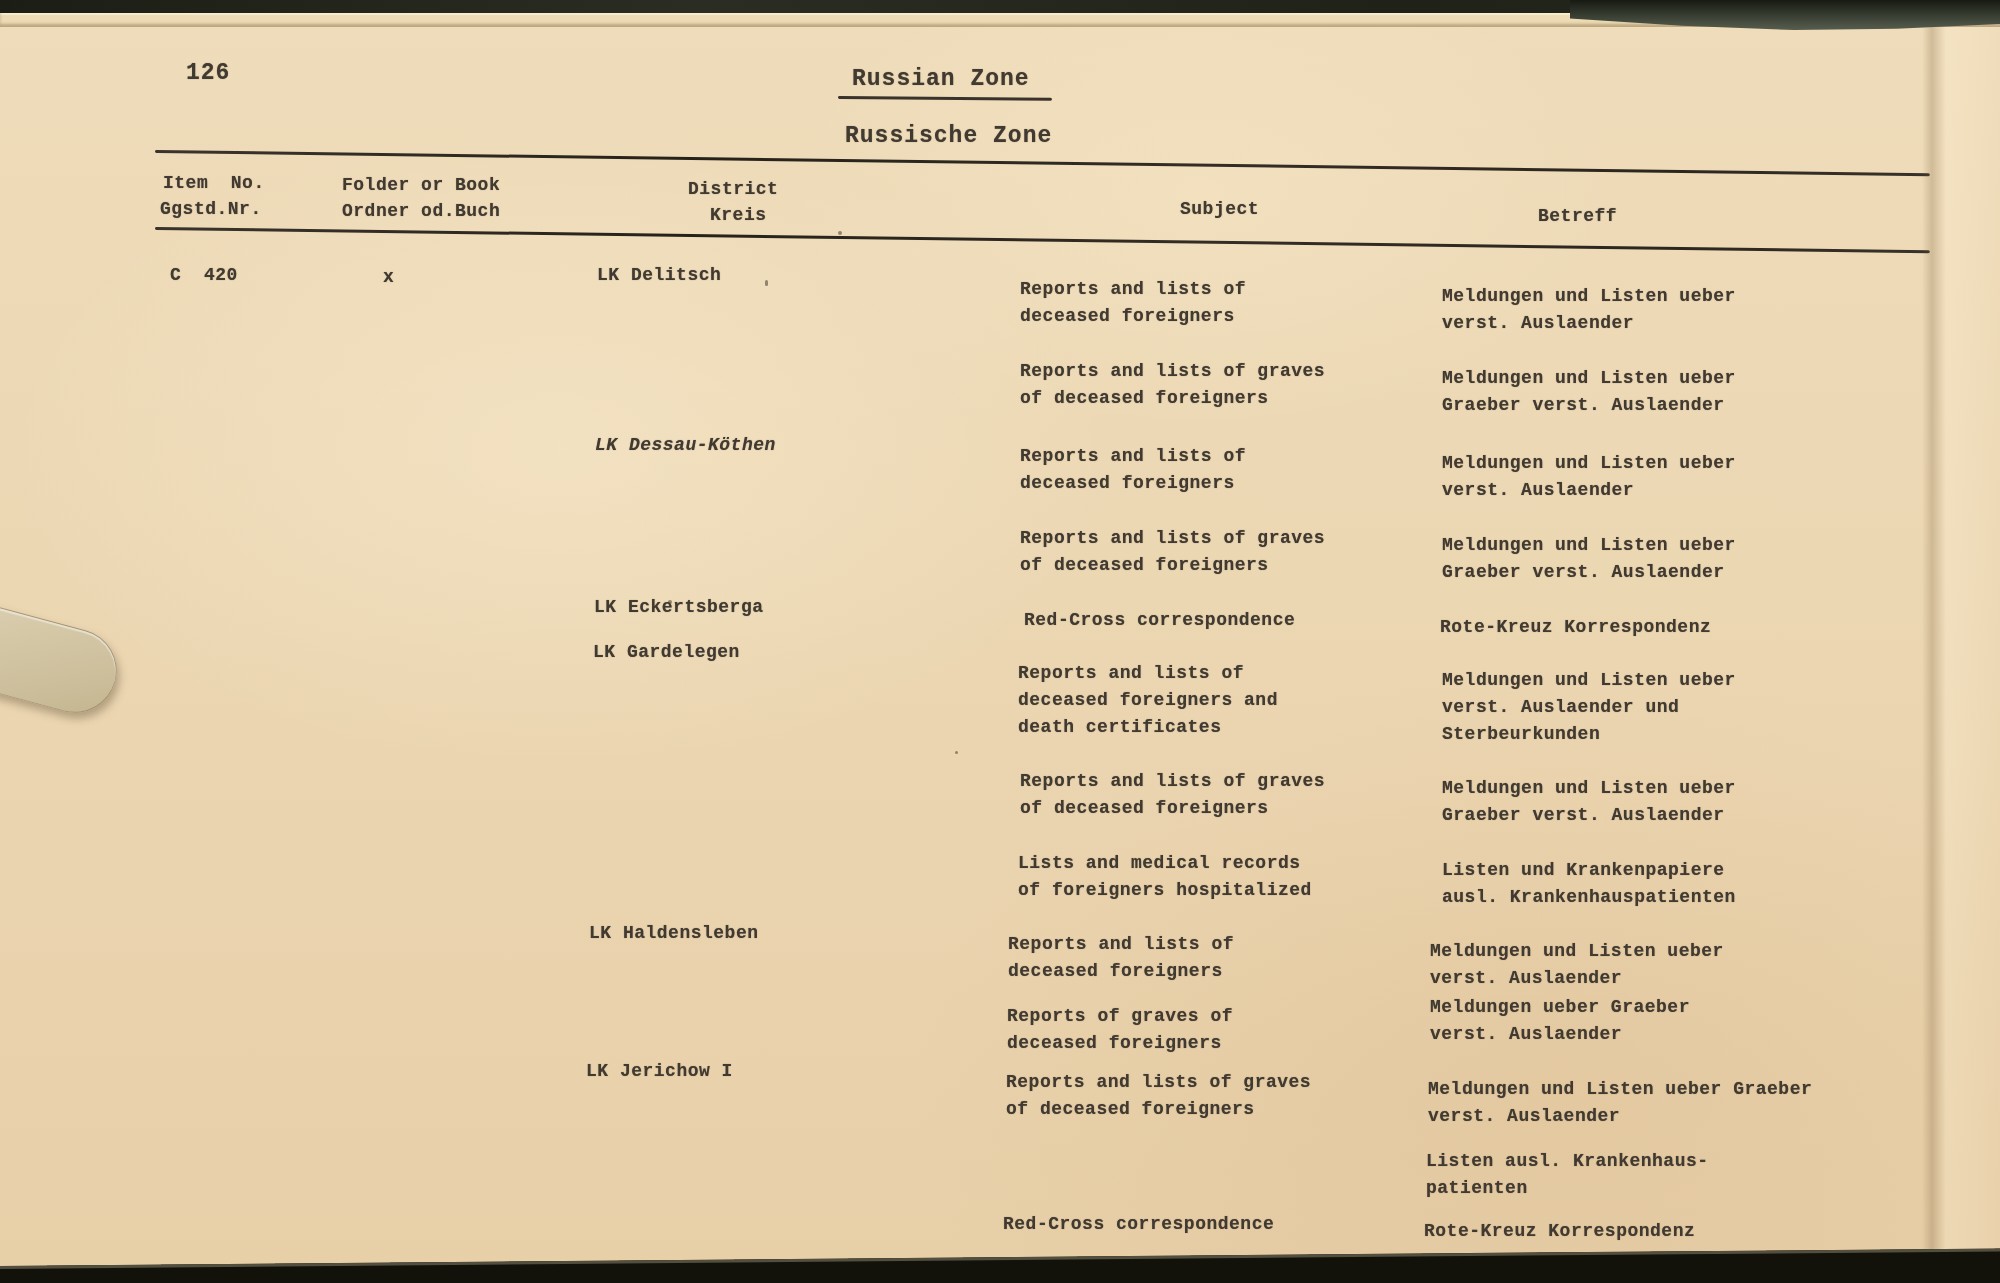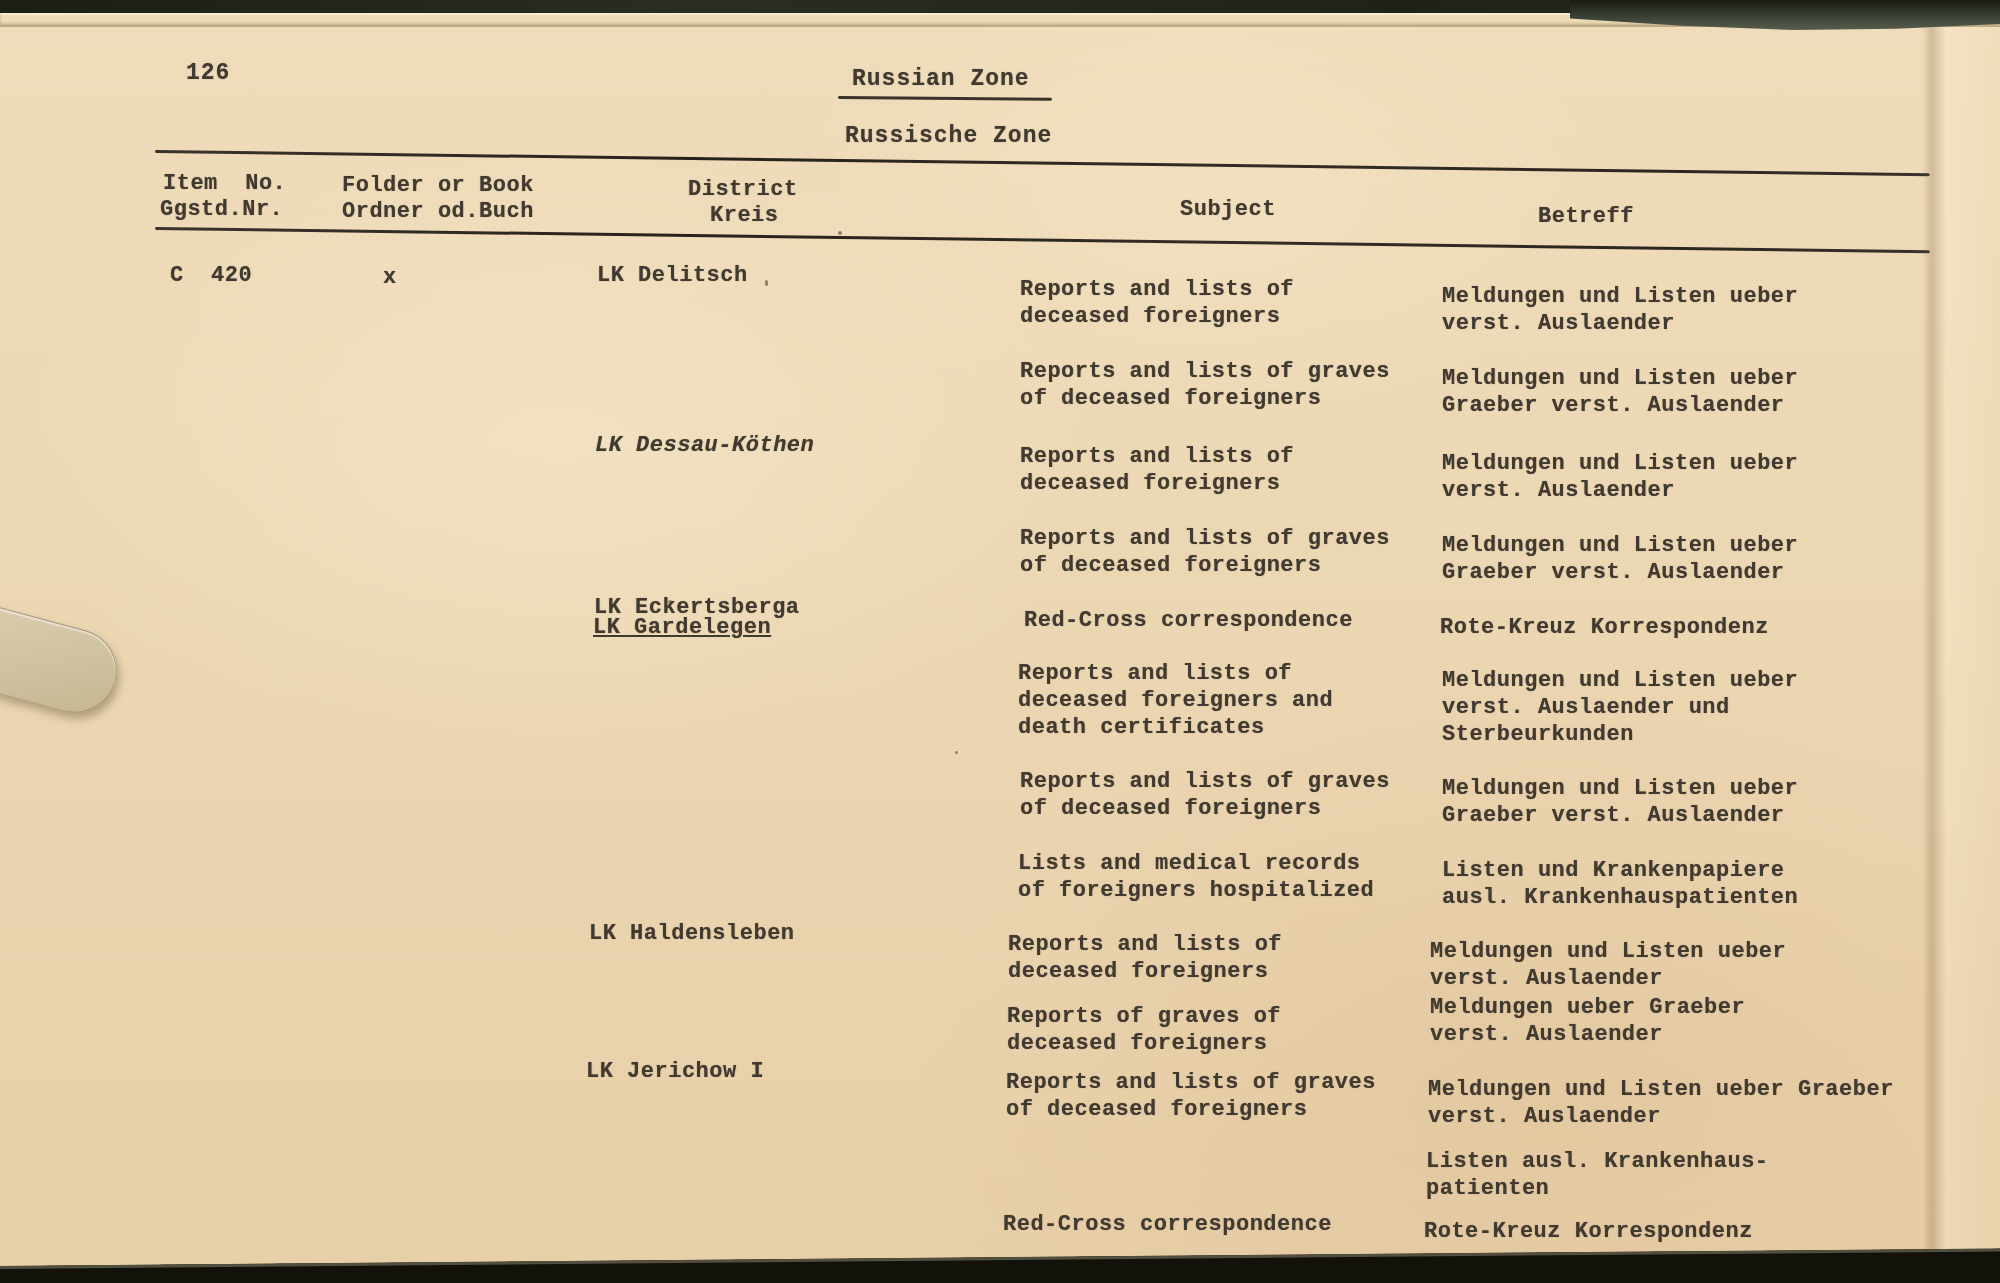--- a/index.html
+++ b/index.html
@@ -24,21 +24,21 @@
     transform:rotate(-0.5deg);transform-origin:left top;}
   .right-edge{position:absolute;left:1922px;top:24px;width:78px;height:1246px;
     background:linear-gradient(90deg,rgba(122,96,60,0) 0,rgba(122,96,60,.26) 10px,rgba(255,242,214,.30) 24px,rgba(240,222,188,.22) 100%);}
   .tab{position:absolute;left:-95px;top:612px;width:212px;height:82px;border-radius:42px;
     background:linear-gradient(155deg,#ded3b5,#cdbf9c 70%,#c4b58f);
     border:1px solid rgba(118,102,72,.45);
     box-shadow:4px 5px 8px rgba(93,76,50,.4), inset 0 2px 1px rgba(255,255,255,.45);
     transform:rotate(15deg);}
   
   .t{position:absolute;white-space:pre;color:#413a31;font-weight:700;
-     font-size:22px;line-height:27px;letter-spacing:.5px;
+     font-size:18px;line-height:27px;letter-spacing:.5px;
      text-shadow:0 0 1px rgba(62,52,42,.55);}
   .title{font-size:23px;letter-spacing:1px;}
   .rule{position:absolute;height:3px;transform:rotate(0.75deg);transform-origin:left center;
     background:linear-gradient(90deg,#3a342c,#262219 30%,#332d25 60%,#2b261e 85%,#38322a);
     border-radius:2px;}
   .uline{position:absolute;height:3px;background:#3a332b;transform:rotate(0.5deg);
     transform-origin:left center;border-radius:2px;}
   .speck{position:absolute;width:4px;height:4px;border-radius:50%;background:rgba(70,60,48,.55);}
 </style>
 </head>
@@ -63,21 +63,21 @@
     <div class="t" style="left:710px;top:202px;">Kreis</div>
     <div class="t" style="left:1180px;top:196px;">Subject</div>
     <div class="t" style="left:1538px;top:203px;">Betreff</div>
 
     <div class="t" style="left:170px;top:262px;">C  420</div>
     <div class="t" style="left:383px;top:264px;">x</div>
 
     <div class="t" style="left:597px;top:262px;">LK Delitsch</div>
     <div class="t" style="left:595px;top:432px;font-style:italic;">LK Dessau-Köthen</div>
     <div class="t" style="left:594px;top:594px;">LK Eckertsberga</div>
-    <div class="t" style="left:593px;top:614px;text-decoration:underline;">LK Gardelegen</div>
+    <div class="t" style="left:593px;top:639px;">LK Gardelegen</div>
     <div class="t" style="left:589px;top:920px;">LK Haldensleben</div>
     <div class="t" style="left:586px;top:1058px;">LK Jerichow I</div>
 
     <div class="t" style="left:1020px;top:276px;">Reports and lists of
 deceased foreigners</div>
     <div class="t" style="left:1442px;top:283px;">Meldungen und Listen ueber
 verst. Auslaender</div>
 
     <div class="t" style="left:1020px;top:358px;">Reports and lists of graves
 of deceased foreigners</div>

